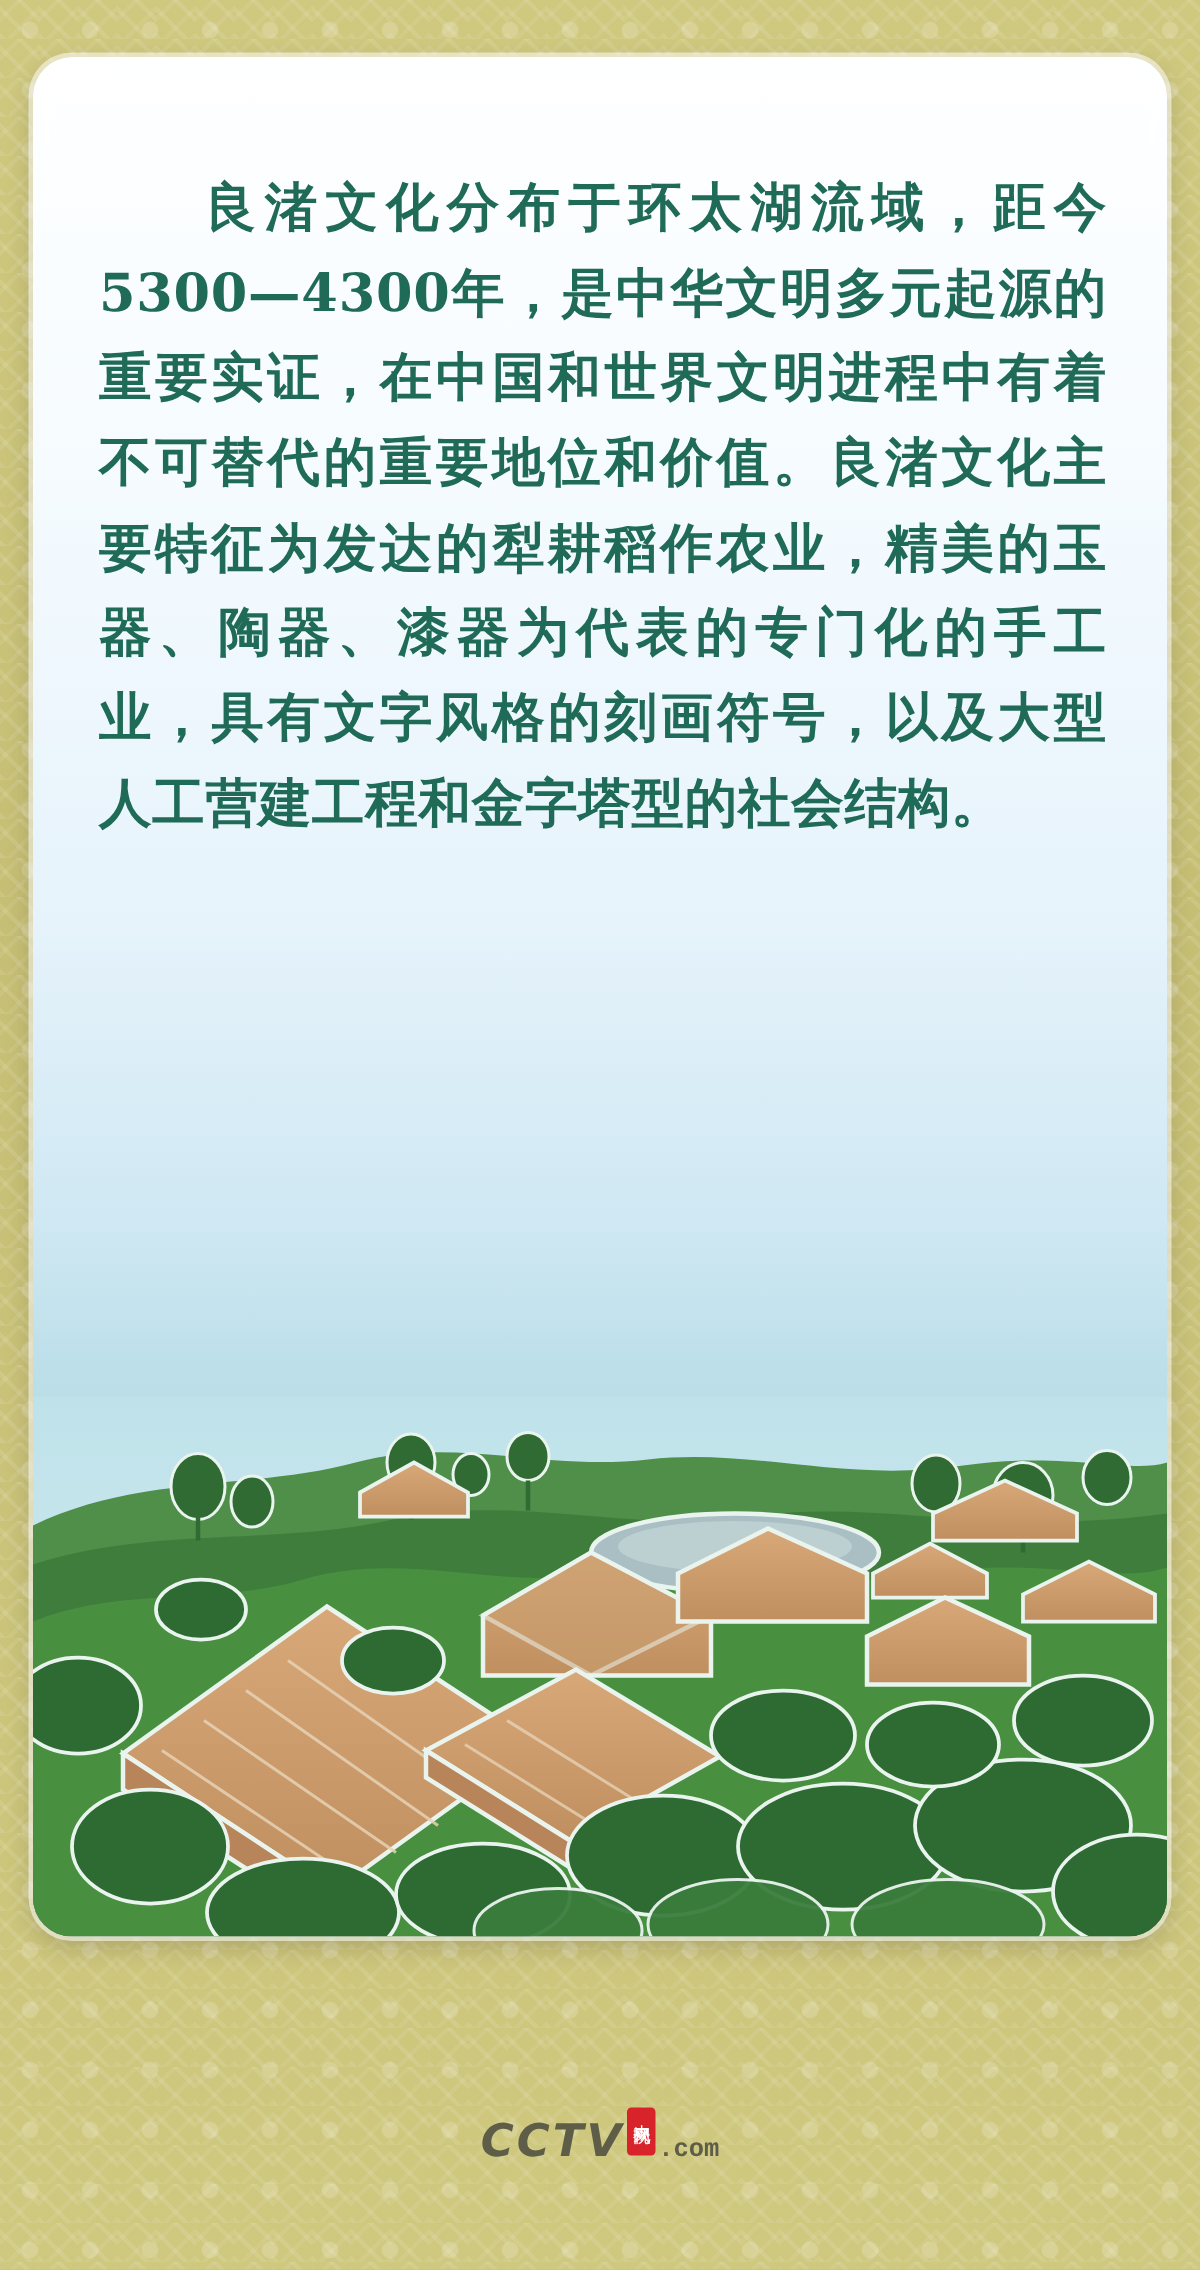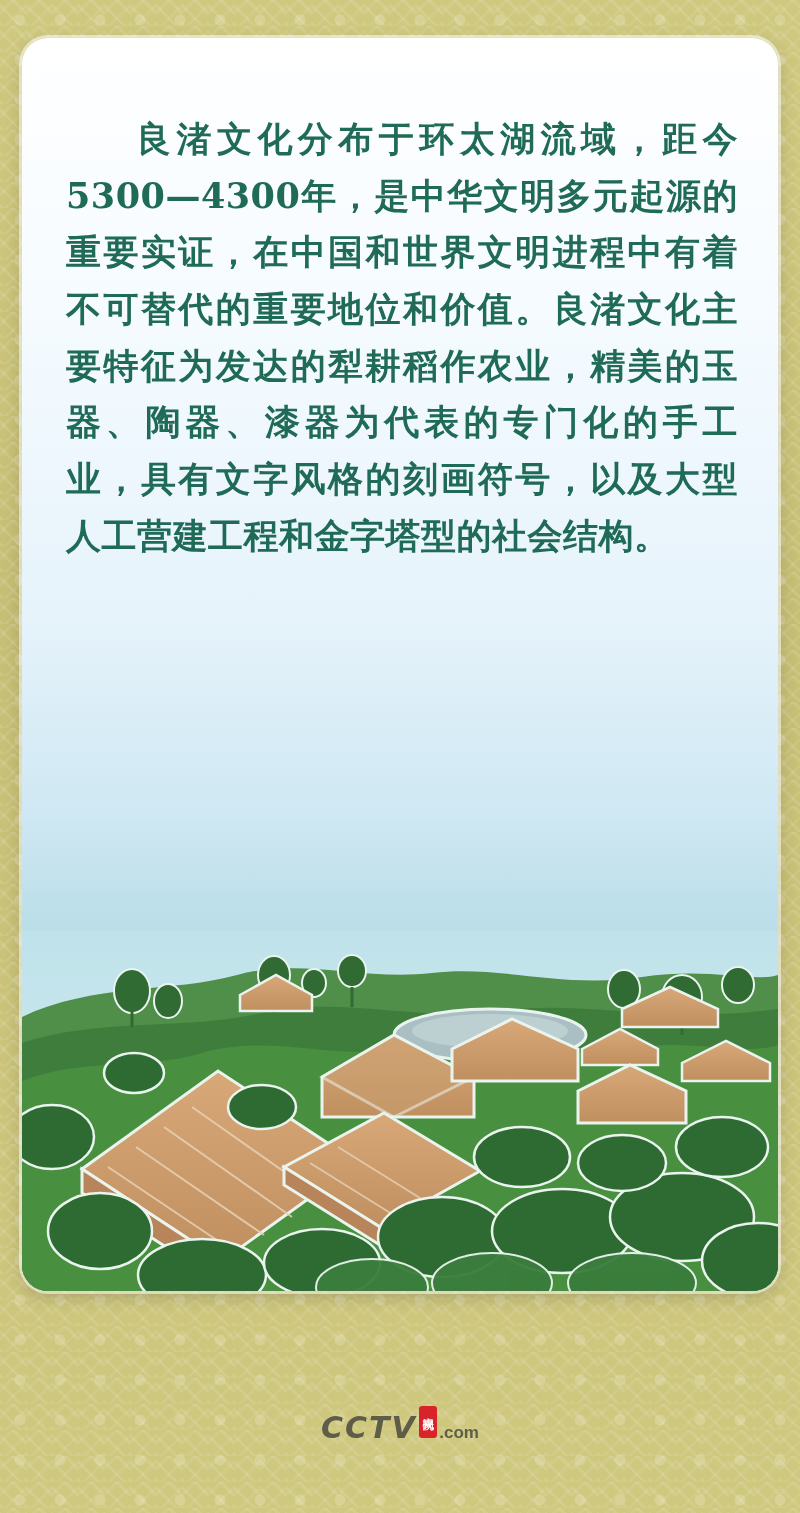--- a/index.html
+++ b/index.html
@@ -125,21 +125,21 @@
     background: #d8232a;
     padding: 2px 3px;
     border-radius: 3px;
     writing-mode: vertical-rl;
     letter-spacing: 1px;
     height: 28px;
     display: inline-flex;
     align-items: center;
   }
   .cctv-dotcom {
-    font-family: Liberation Sans, sans-serif;
+    font-family: Liberation Mono, monospace;
     font-weight: 700;
     font-size: 17px;
     color: #5e5d48;
   }
   .brand {
     font-family: "DejaVu Serif", "Liberation Serif", serif;
     font-weight: 700;
     font-size: 34px;
     color: #d8232a;
     letter-spacing: 3px;

